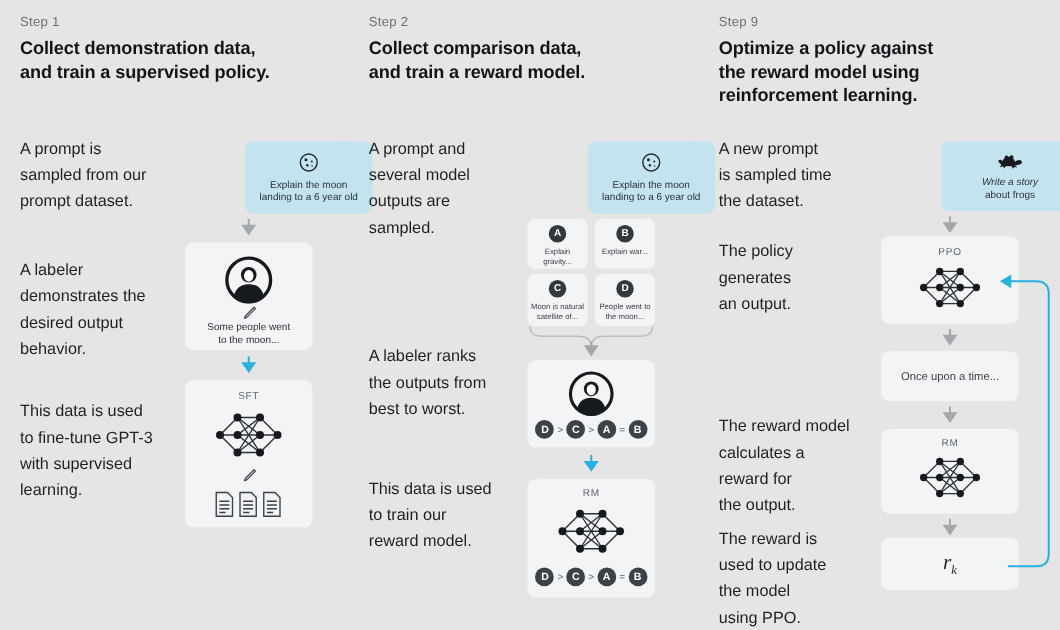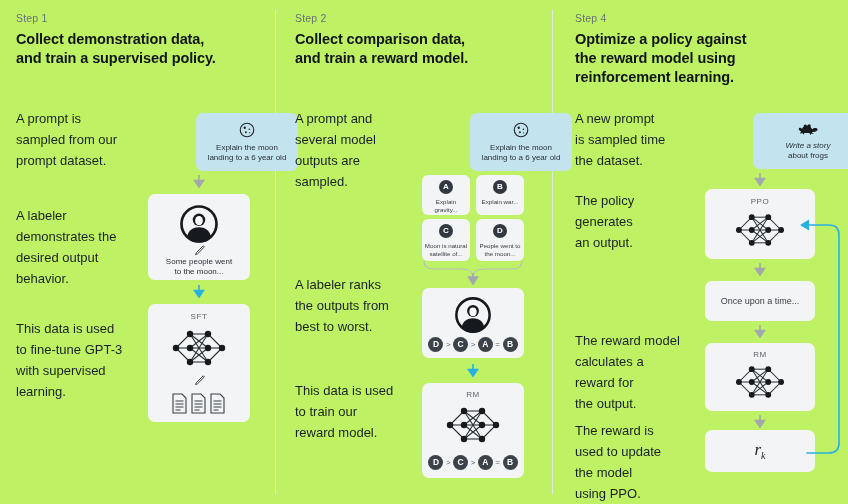--- a/index.html
+++ b/index.html
@@ -3,21 +3,21 @@
 <meta charset="utf-8">
 <style>
   * { box-sizing: border-box; margin: 0; padding: 0; }
   html, body {
     width: 848px; height: 504px;
     background: #ffffff;
     font-family: "Liberation Sans", "DejaVu Sans", sans-serif;
     color: #16191d;
     overflow: hidden;
   }
-  .board { position: relative; width: 848px; height: 504px; background:#bef264; }
+  .board { position: relative; width: 848px; height: 504px; background:#e5e5e5; }
 
   
   .divider { position: absolute; top: 10px; width: 1px; height: 484px; background: #e2e4e7; }
   .divider.d1 { left: 275px; }
   .divider.d2 { left: 552px; }
 
   .col { position: absolute; top: 0; height: 504px; }
   .col.c1 { left: 0px;   width: 275px; }
   .col.c2 { left: 276px; width: 276px; }
   .col.c3 { left: 553px; width: 295px; }
@@ -313,21 +313,21 @@
           </g>
         </svg>
       </div>
       <div class="rank" style="top:70px;">
         <span class="rb">D</span><span class="op">&gt;</span><span class="rb">C</span><span class="op">&gt;</span><span class="rb">A</span><span class="op">=</span><span class="rb">B</span>
       </div>
     </div>
   </div>
 
   <div class="col c3">
-    <div class="step-label" style="left:22px; top:12px;">Step 4</div>
+    <div class="step-label" style="left:22px; top:12px;">Step 9</div>
     <div class="step-title" style="left:22px; top:30px; width:260px;">
       <span>Optimize a policy against</span><br>
       <span>the reward model using</span><br>
       <span>reinforcement learning.</span>
     </div>
 
     <div class="body-text" style="left:22px; top:108px; width:125px; white-space:pre-line;">A new prompt
 is sampled time
 the dataset.</div>
     <div class="body-text" style="left:22px; top:190px; width:120px; white-space:pre-line;">The policy

